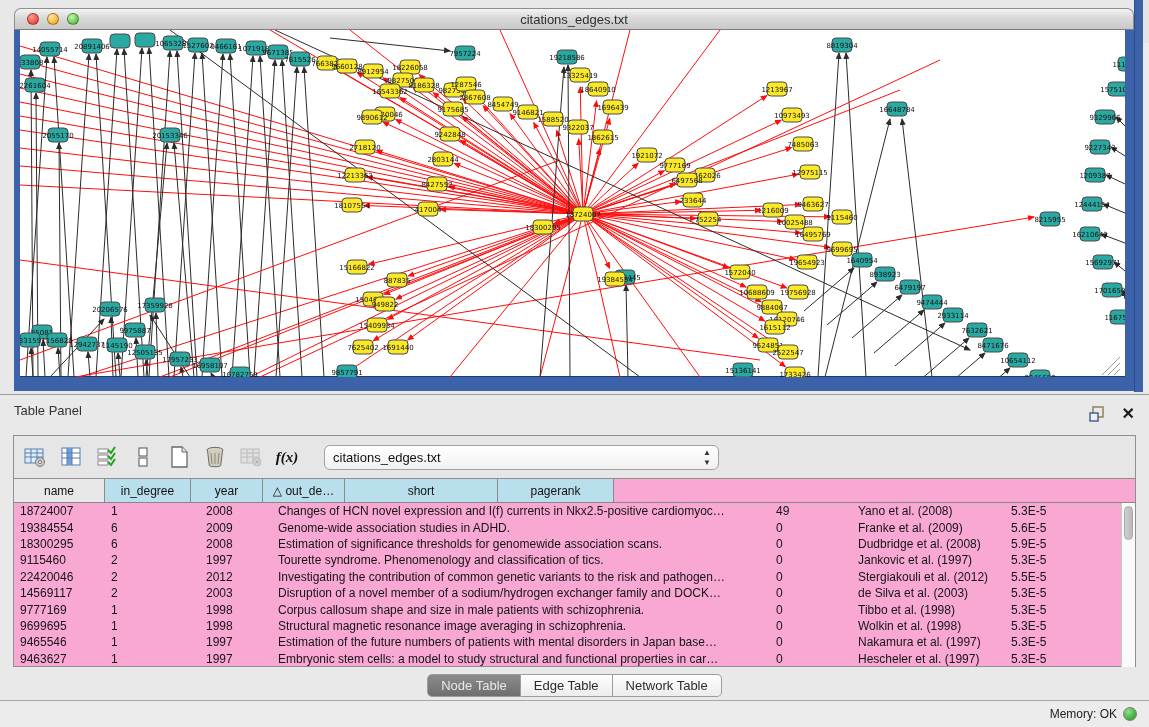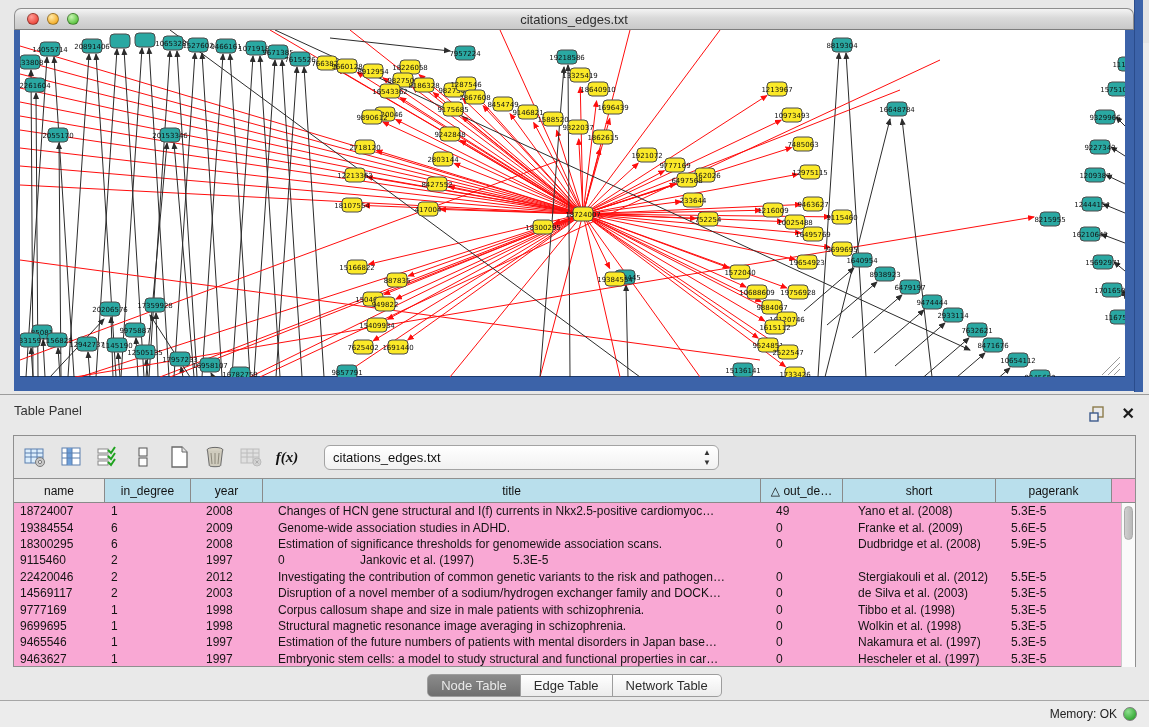--- a/index.html
+++ b/index.html
@@ -569,31 +569,30 @@
         <span>citations_edges.txt</span>
         <span id="combo-arrows">▲<br>▼</span>
       </div>
     </div>
 
     <div id="grid">
       <div id="grid-header">
           <div class="hcell" style="width: 91px;">name</div>
           <div class="hcell" style="width: 86px;">in_degree</div>
           <div class="hcell" style="width: 72px;">year</div>
-          <div class="hcell" style="width: 498px;">title</div>
           <div class="hcell" style="width: 82px;">△ out_de…</div>
           <div class="hcell" style="width: 153px;">short</div>
           <div class="hcell" style="width: 116px;">pagerank</div>
         </div>
       <div id="grid-body">
         <div class="grow">
             <div class="gcell" style="width: 91px;">18724007</div>
             <div class="gcell" style="width: 95px;">1</div>
             <div class="gcell" style="width: 72px;">2008</div>
-            <div class="gcell" style="width: 498px;">Changes of HCN gene structural and I(f) currents in Nkx2.5-positive cardiomyoc…</div>
+            <div class="gcell" style="width: 498px;">Changes of HCN novel expression and I(f) currents in Nkx2.5-positive cardiomyoc…</div>
             <div class="gcell" style="width: 82px;">49</div>
             <div class="gcell" style="width: 153px;">Yano et al. (2008)</div>
             <div class="gcell" style="width: 116px;">5.3E-5</div>
           </div>
           <div class="grow">
             <div class="gcell" style="width: 91px;">19384554</div>
             <div class="gcell" style="width: 95px;">6</div>
             <div class="gcell" style="width: 72px;">2009</div>
             <div class="gcell" style="width: 498px;">Genome-wide association studies in ADHD.</div>
             <div class="gcell" style="width: 82px;">0</div>
@@ -606,20 +605,21 @@
             <div class="gcell" style="width: 72px;">2008</div>
             <div class="gcell" style="width: 498px;">Estimation of significance thresholds for genomewide association scans.</div>
             <div class="gcell" style="width: 82px;">0</div>
             <div class="gcell" style="width: 153px;">Dudbridge et al. (2008)</div>
             <div class="gcell" style="width: 116px;">5.9E-5</div>
           </div>
           <div class="grow">
             <div class="gcell" style="width: 91px;">9115460</div>
             <div class="gcell" style="width: 95px;">2</div>
             <div class="gcell" style="width: 72px;">1997</div>
+            <div class="gcell" style="width: 498px;">Tourette syndrome. Phenomenology and classification of tics.</div>
             <div class="gcell" style="width: 82px;">0</div>
             <div class="gcell" style="width: 153px;">Jankovic et al. (1997)</div>
             <div class="gcell" style="width: 116px;">5.3E-5</div>
           </div>
           <div class="grow">
             <div class="gcell" style="width: 91px;">22420046</div>
             <div class="gcell" style="width: 95px;">2</div>
             <div class="gcell" style="width: 72px;">2012</div>
             <div class="gcell" style="width: 498px;">Investigating the contribution of common genetic variants to the risk and pathogen…</div>
             <div class="gcell" style="width: 82px;">0</div>

